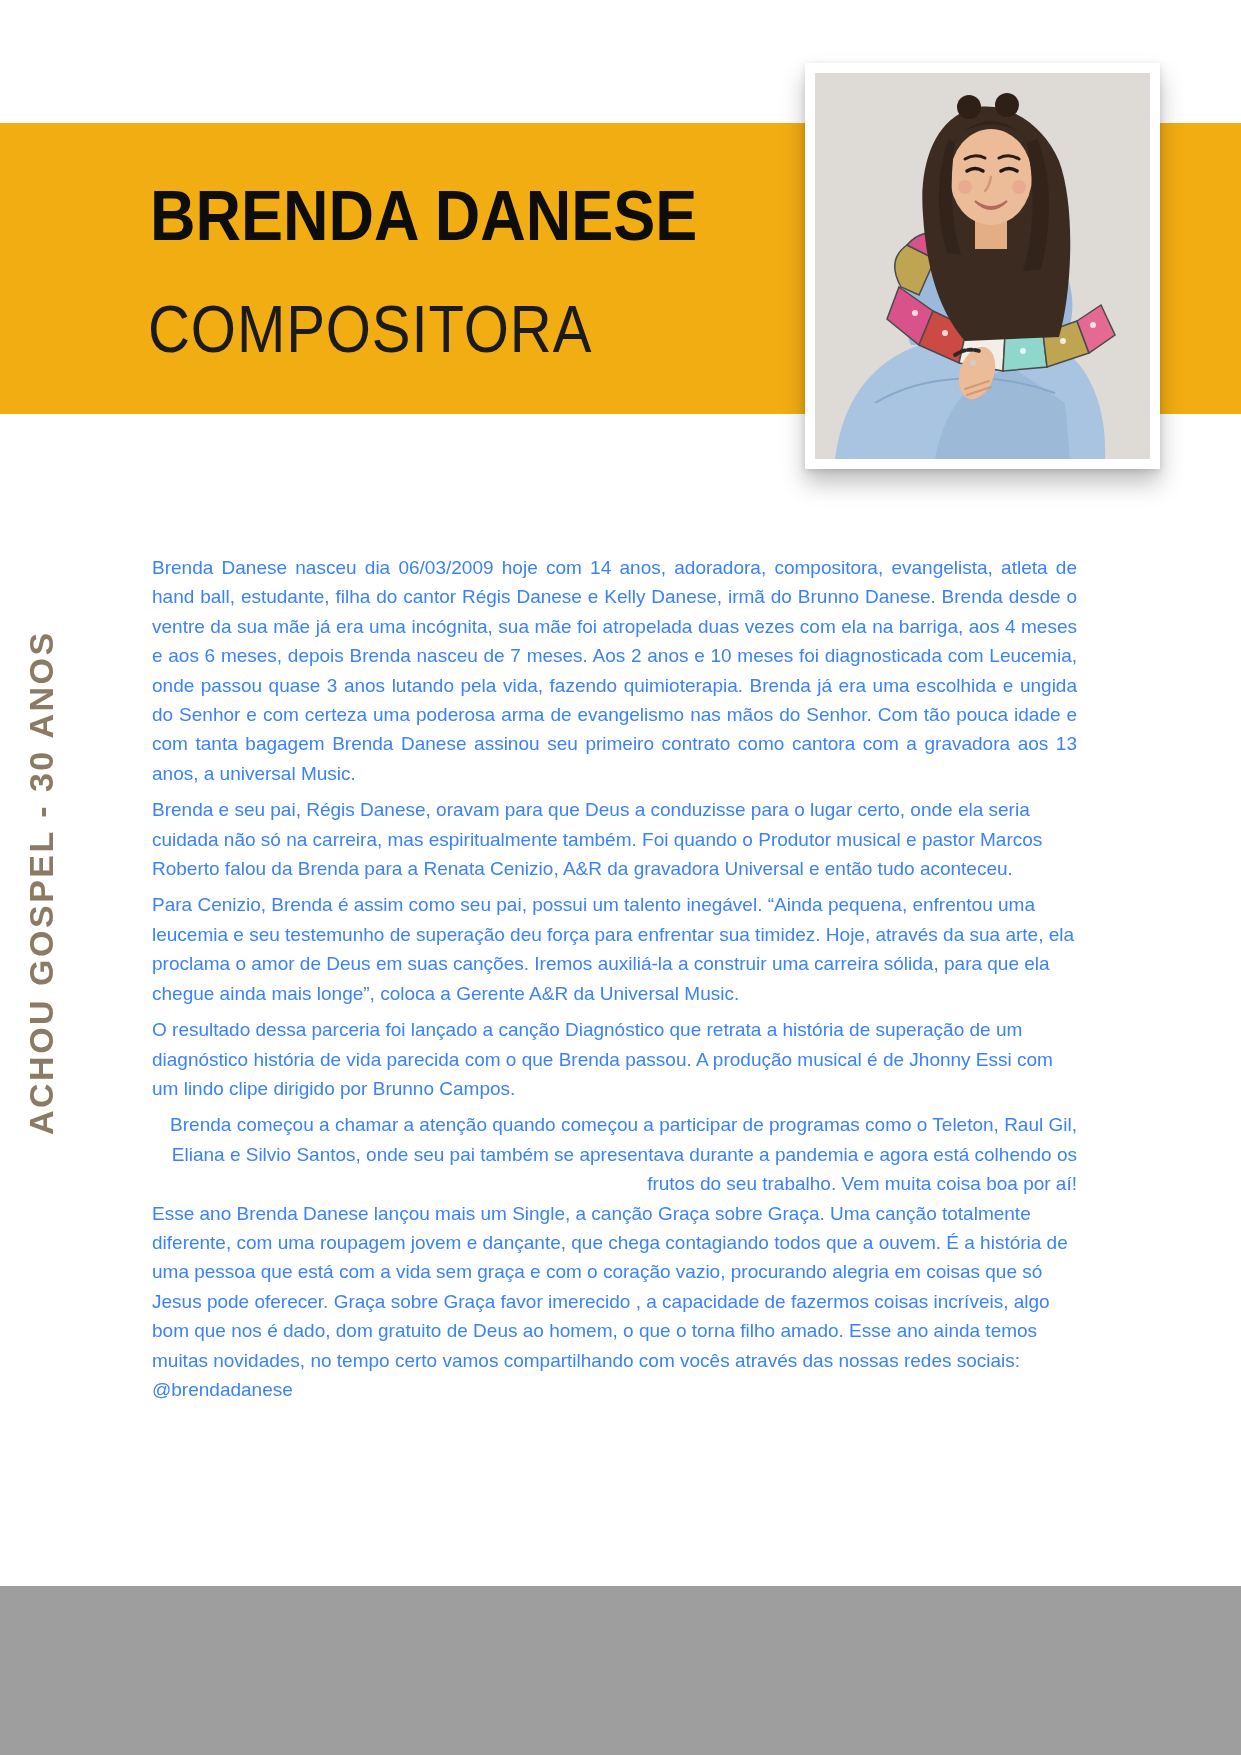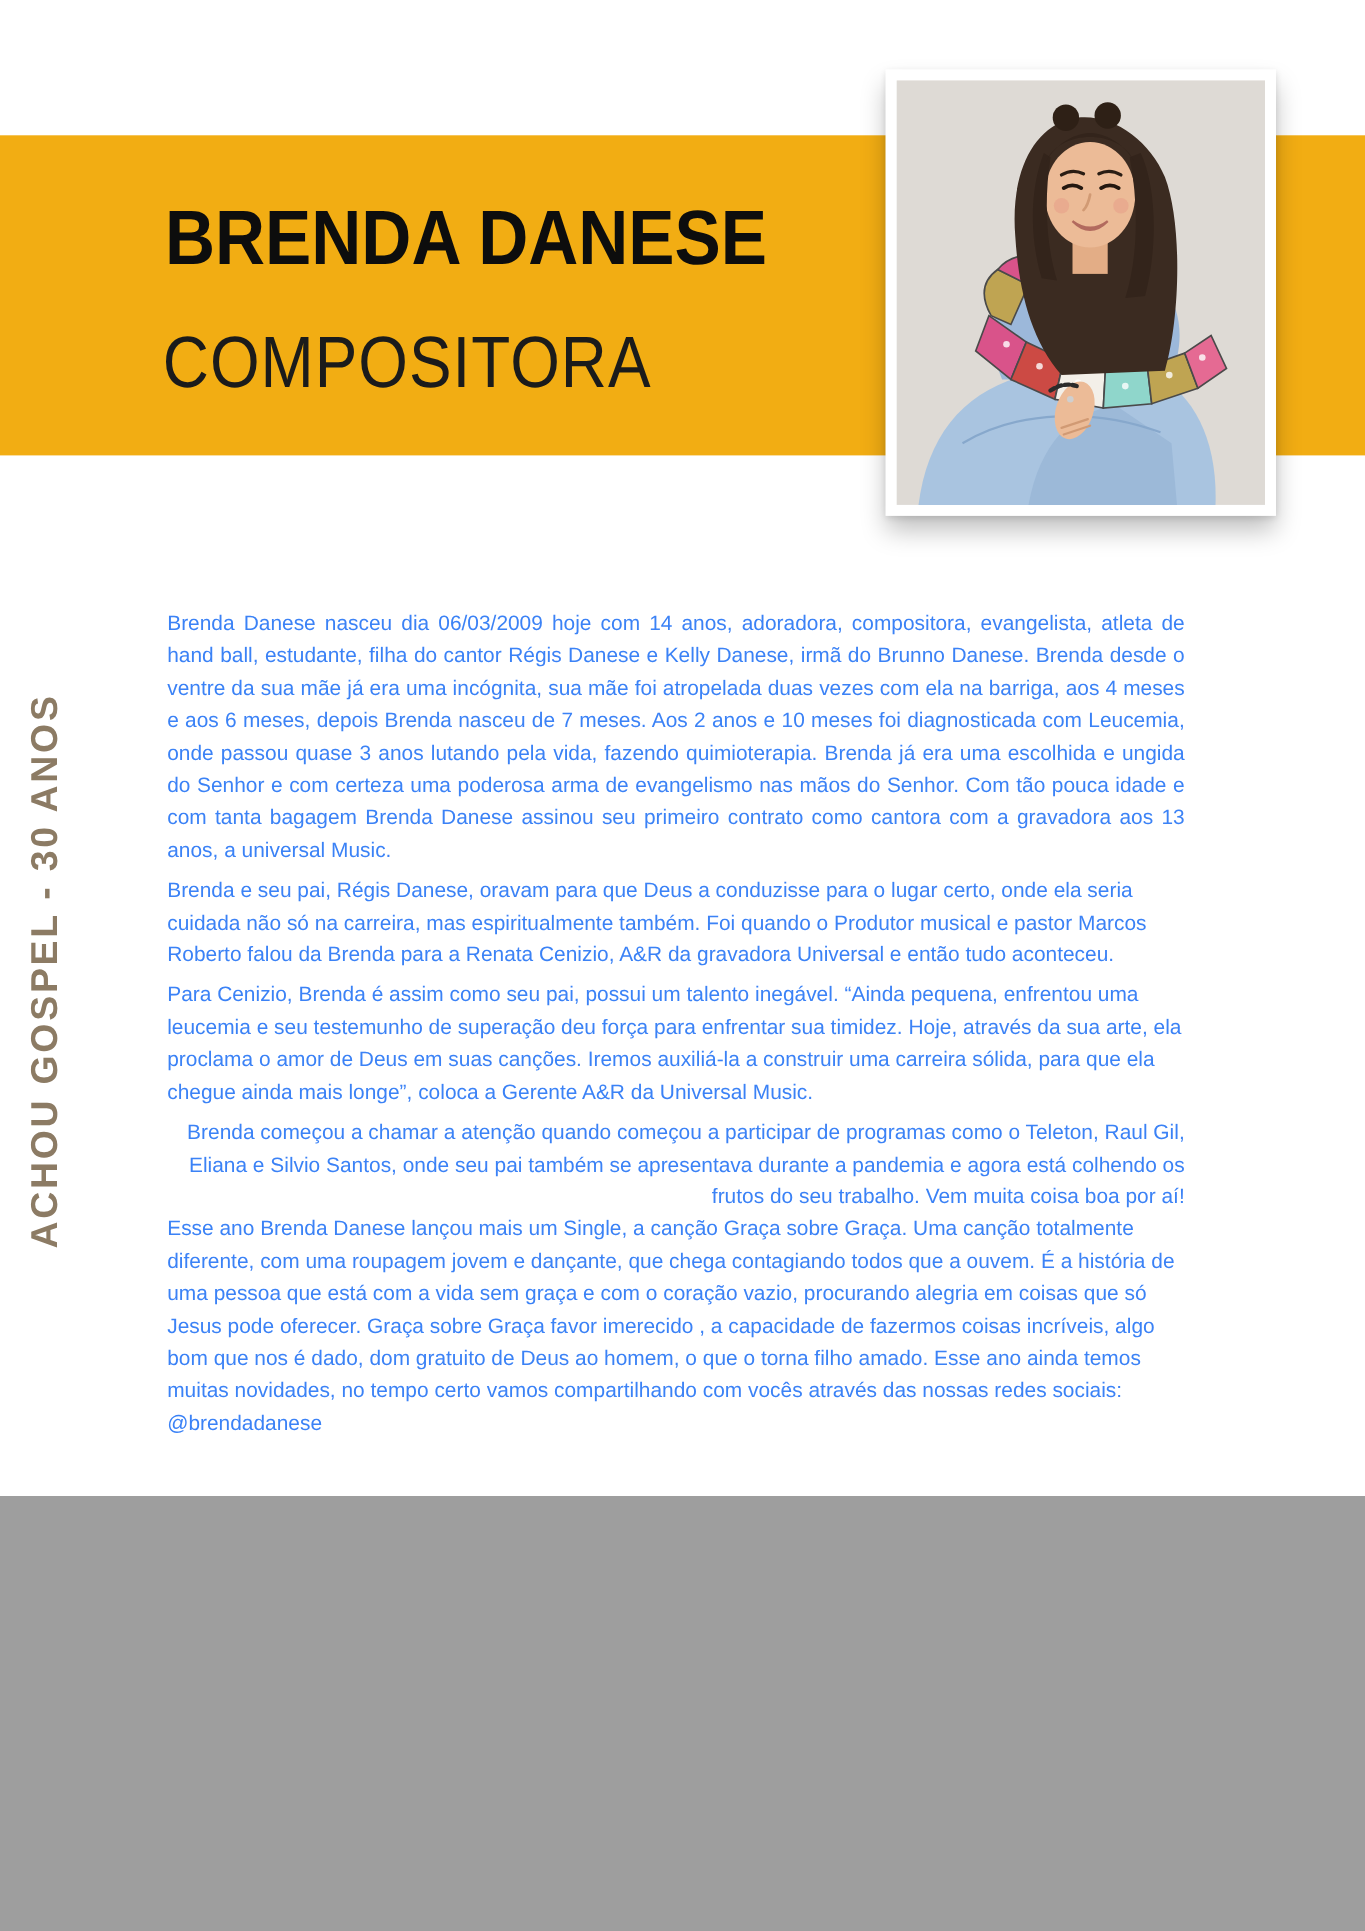--- a/index.html
+++ b/index.html
@@ -1,17 +1,17 @@
 <!DOCTYPE html>
 <html><head>
 <meta charset="utf-8">
 <style>
   html,body{margin:0;padding:0;background:#9e9e9e;}
   .page{
-    position:relative;width:1241px;height:1360px;margin:0 auto;
+    position:relative;width:1241px;height:1586px;margin:0 auto;
     background:#ffffff;overflow:hidden;
     font-family:"Liberation Sans",sans-serif;
   }
 
   
   .banner{position:absolute;left:0;top:123px;width:100%;height:291px;background:#F2AD13;}
   .page-title{
     position:absolute;left:150px;top:181px;margin:0;
     font-size:70px;line-height:1;font-weight:800;color:#0d0d0d;
     letter-spacing:0;transform:scaleX(.9);transform-origin:left top;white-space:nowrap;
@@ -144,20 +144,21 @@
       <path d="M140 282 Q152 274 164 278" stroke="#2b2b2b" stroke-width="4" fill="none" stroke-linecap="round" stroke-dasharray="4 3"></path>
     </svg>
   </div>
 
   <div class="vertical-label">ACHOU GOSPEL - 30 ANOS</div>
 
   <main class="article">
     <p class="justify">Brenda Danese nasceu dia 06/03/2009 hoje com 14 anos, adoradora, compositora, evangelista, atleta de hand ball, estudante, filha do cantor Régis Danese e Kelly Danese, irmã do Brunno Danese. Brenda desde o ventre da sua mãe já era uma incógnita, sua mãe foi atropelada duas vezes com ela na barriga, aos 4 meses e aos 6 meses, depois Brenda nasceu de 7 meses. Aos 2 anos e 10 meses foi diagnosticada com Leucemia, onde passou quase 3 anos lutando pela vida, fazendo quimioterapia. Brenda já era uma escolhida e ungida do Senhor e com certeza uma poderosa arma de evangelismo nas mãos do Senhor. Com tão pouca idade e com tanta bagagem Brenda Danese assinou seu primeiro contrato como cantora com a gravadora aos 13 anos, a universal Music.</p>
     <p>Brenda e seu pai, Régis Danese, oravam para que Deus a conduzisse para o lugar certo, onde ela seria cuidada não só na carreira, mas espiritualmente também. Foi quando o Produtor musical e pastor Marcos Roberto falou da Brenda para a Renata Cenizio, A&amp;R da gravadora Universal e então tudo aconteceu.</p>
     <p>Para Cenizio, Brenda é assim como seu pai, possui um talento inegável. “Ainda pequena, enfrentou uma leucemia e seu testemunho de superação deu força para enfrentar sua timidez. Hoje, através da sua arte, ela proclama o amor de Deus em suas canções. Iremos auxiliá-la a construir uma carreira sólida, para que ela chegue ainda mais longe”, coloca a Gerente A&amp;R da Universal Music.</p>
+    <p>O resultado dessa parceria foi lançado a canção Diagnóstico que retrata a história de superação de um diagnóstico história de vida parecida com o que Brenda passou. A produção musical é de Jhonny Essi com um lindo clipe dirigido por Brunno Campos.</p>
     <p class="tight">Brenda começou a chamar a atenção quando começou a participar de programas como o Teleton, Raul Gil, Eliana e Silvio Santos, onde seu pai também se apresentava durante a pandemia e agora está colhendo os frutos do seu trabalho. Vem muita coisa boa por aí!</p>
     <p>Esse ano Brenda Danese lançou mais um Single, a canção Graça sobre Graça. Uma canção totalmente diferente, com uma roupagem jovem e dançante, que chega contagiando todos que a ouvem. É a história de uma pessoa que está com a vida sem graça e com o coração vazio, procurando alegria em coisas que só Jesus pode oferecer. Graça sobre Graça favor imerecido , a capacidade de fazermos coisas incríveis, algo bom que nos é dado, dom gratuito de Deus ao homem, o que o torna filho amado. Esse ano ainda temos muitas novidades, no tempo certo vamos compartilhando com vocês através das nossas redes sociais: @brendadanese</p>
   </main>
 
   <div class="contact-heading">INFORMAÇÕES E CONTATO</div>
 
   <footer class="footer-bar">
     <span class="wa-icon">
       <svg viewBox="0 0 24 24" xmlns="http://www.w3.org/2000/svg">
         <path d="M12 2.6a9 9 0 0 0-7.6 13.8l-1.5 5 5.2-1.4A9 9 0 1 0 12 2.6z" fill="none" stroke="#F2A71C" stroke-width="1.9" stroke-linejoin="round"></path>

